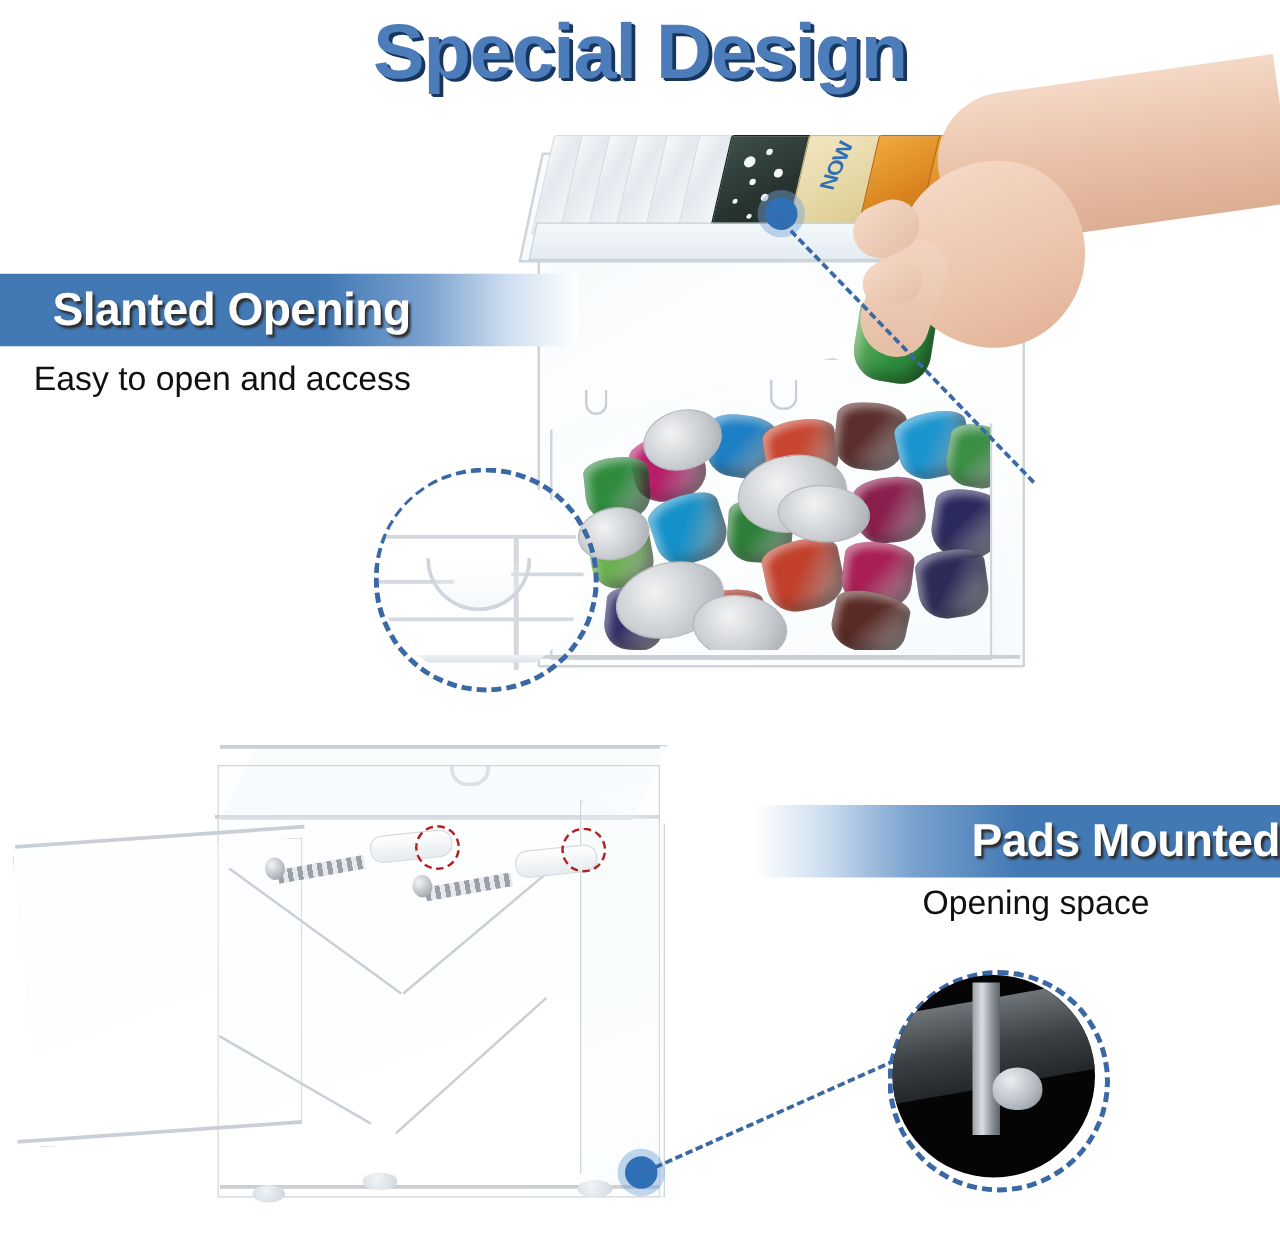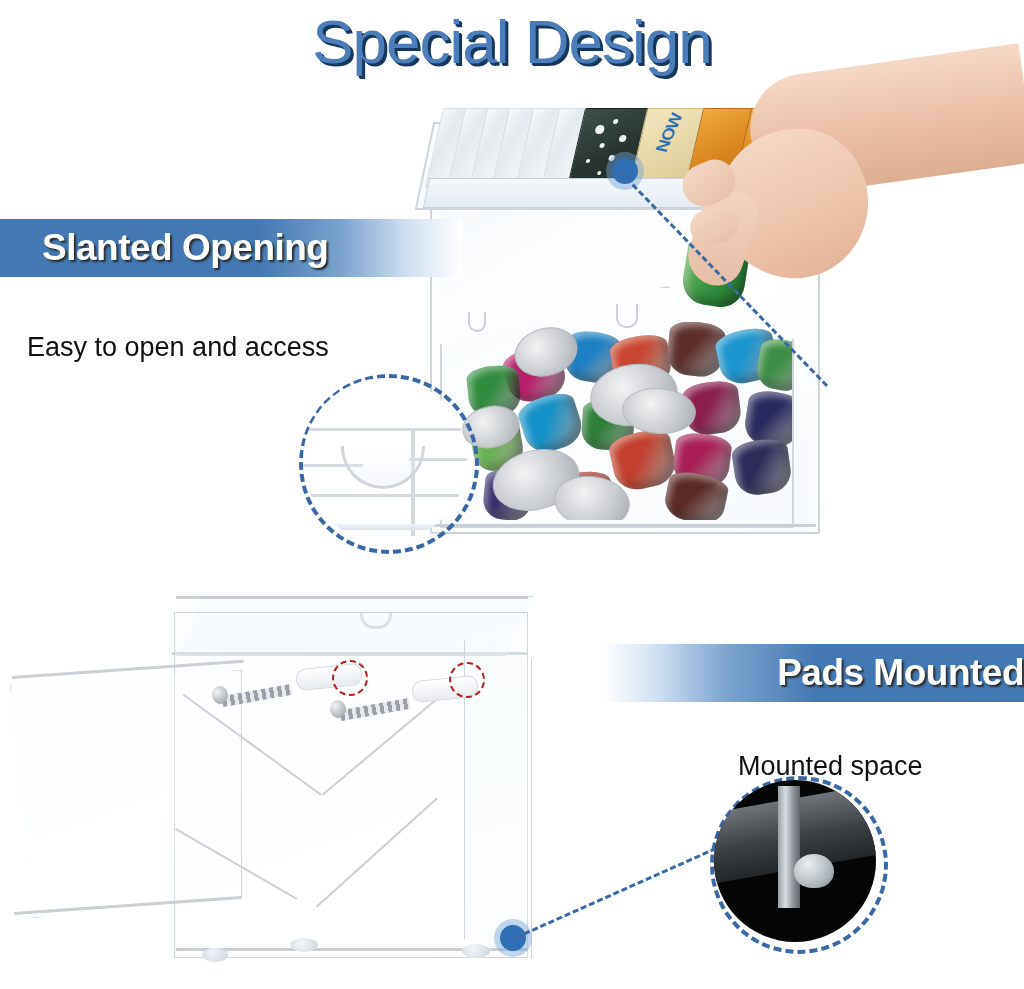--- a/index.html
+++ b/index.html
@@ -9,21 +9,21 @@
     font-family:"Liberation Sans", sans-serif;
     overflow:hidden;
     position:relative;
   }
   .stage{position:absolute;inset:0;}
 
   
   .headline{
     position:absolute;left:0;top:6px;width:1024px;
     text-align:center;
-    font-size:62px;font-weight:normal;
+    font-size:62px;font-weight:bold;
     letter-spacing:-1px;
     color:#4d7cba;
     text-shadow:3px 3px 0 #17365d, 2px 2px 0 #1f4272;
     white-space:nowrap;
   }
 
   
   .banner{
     position:absolute;height:58px;
     display:flex;align-items:center;
@@ -38,21 +38,21 @@
     left:0;top:219px;width:420px;
     background:linear-gradient(to right,#4278b4 0%,#4278b4 56%,#7ba3cf 74%,#cfdff0 88%,#ffffff 100%);
     justify-content:flex-start;padding-left:42px;
   }
   #banner-wall{
     left:604px;top:644px;width:420px;
     background:linear-gradient(to left,#4278b4 0%,#4278b4 52%,#7ba3cf 72%,#cfdff0 88%,#ffffff 100%);
     justify-content:flex-end;padding-right:22px;
   }
   .subtitle{
-    position:absolute;font-size:27px;color:#101010;white-space:nowrap;margin-top:44px;
+    position:absolute;font-size:27px;color:#101010;white-space:nowrap;
   }
   #sub-slanted{left:27px;top:288px;}
   #sub-wall{left:738px;top:707px;}
 
   .bottom-caption{
     position:absolute;left:584px;top:944px;width:420px;
     text-align:center;
     font-size:31px;font-weight:bold;color:#3d72ae;
     white-space:nowrap;
     text-shadow:1px 1px 0 rgba(255,255,255,.6);
@@ -332,21 +332,21 @@
       <div style="position:absolute;left:266px;top:118px;width:16px;height:18px;border-radius:50%;background:radial-gradient(circle at 35% 30%,#f2f5f7,#8f959b);transform:rotate(-10deg);"></div>
     </div>
   </div>
 
   <div class="red-ring" style="left:332px;top:660px;width:32px;height:32px;"></div>
   <div class="red-ring" style="left:449px;top:662px;width:32px;height:32px;"></div>
 
   <div class="banner" id="banner-wall">
     <span>Pads Mounted</span>
   </div>
-  <div class="subtitle" id="sub-wall">Mounted space</div>
+  <div class="subtitle" id="sub-wall">Opening space</div>
 
   <div class="dot" style="left:500px;top:925px;"></div>
   <div class="leader" style="left:516px;top:936px;width:228px;transform:rotate(-24deg);"></div>
 
   <div class="detail-ring" style="left:710px;top:776px;width:170px;height:170px;"></div>
   <div id="zoom-pad">
     <div class="surface"></div>
     <div class="post"></div>
     <div class="pad"></div>
   </div>

